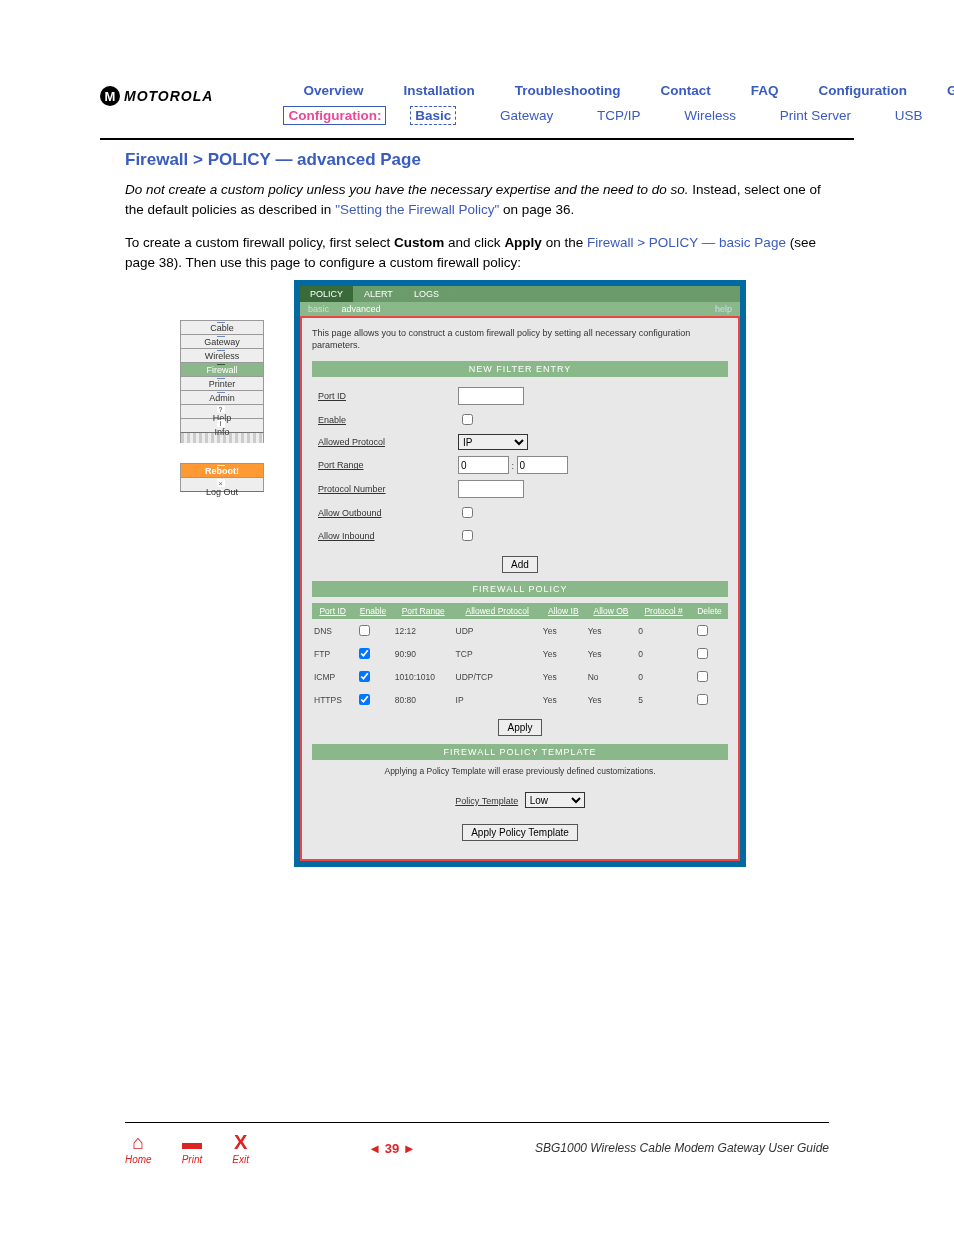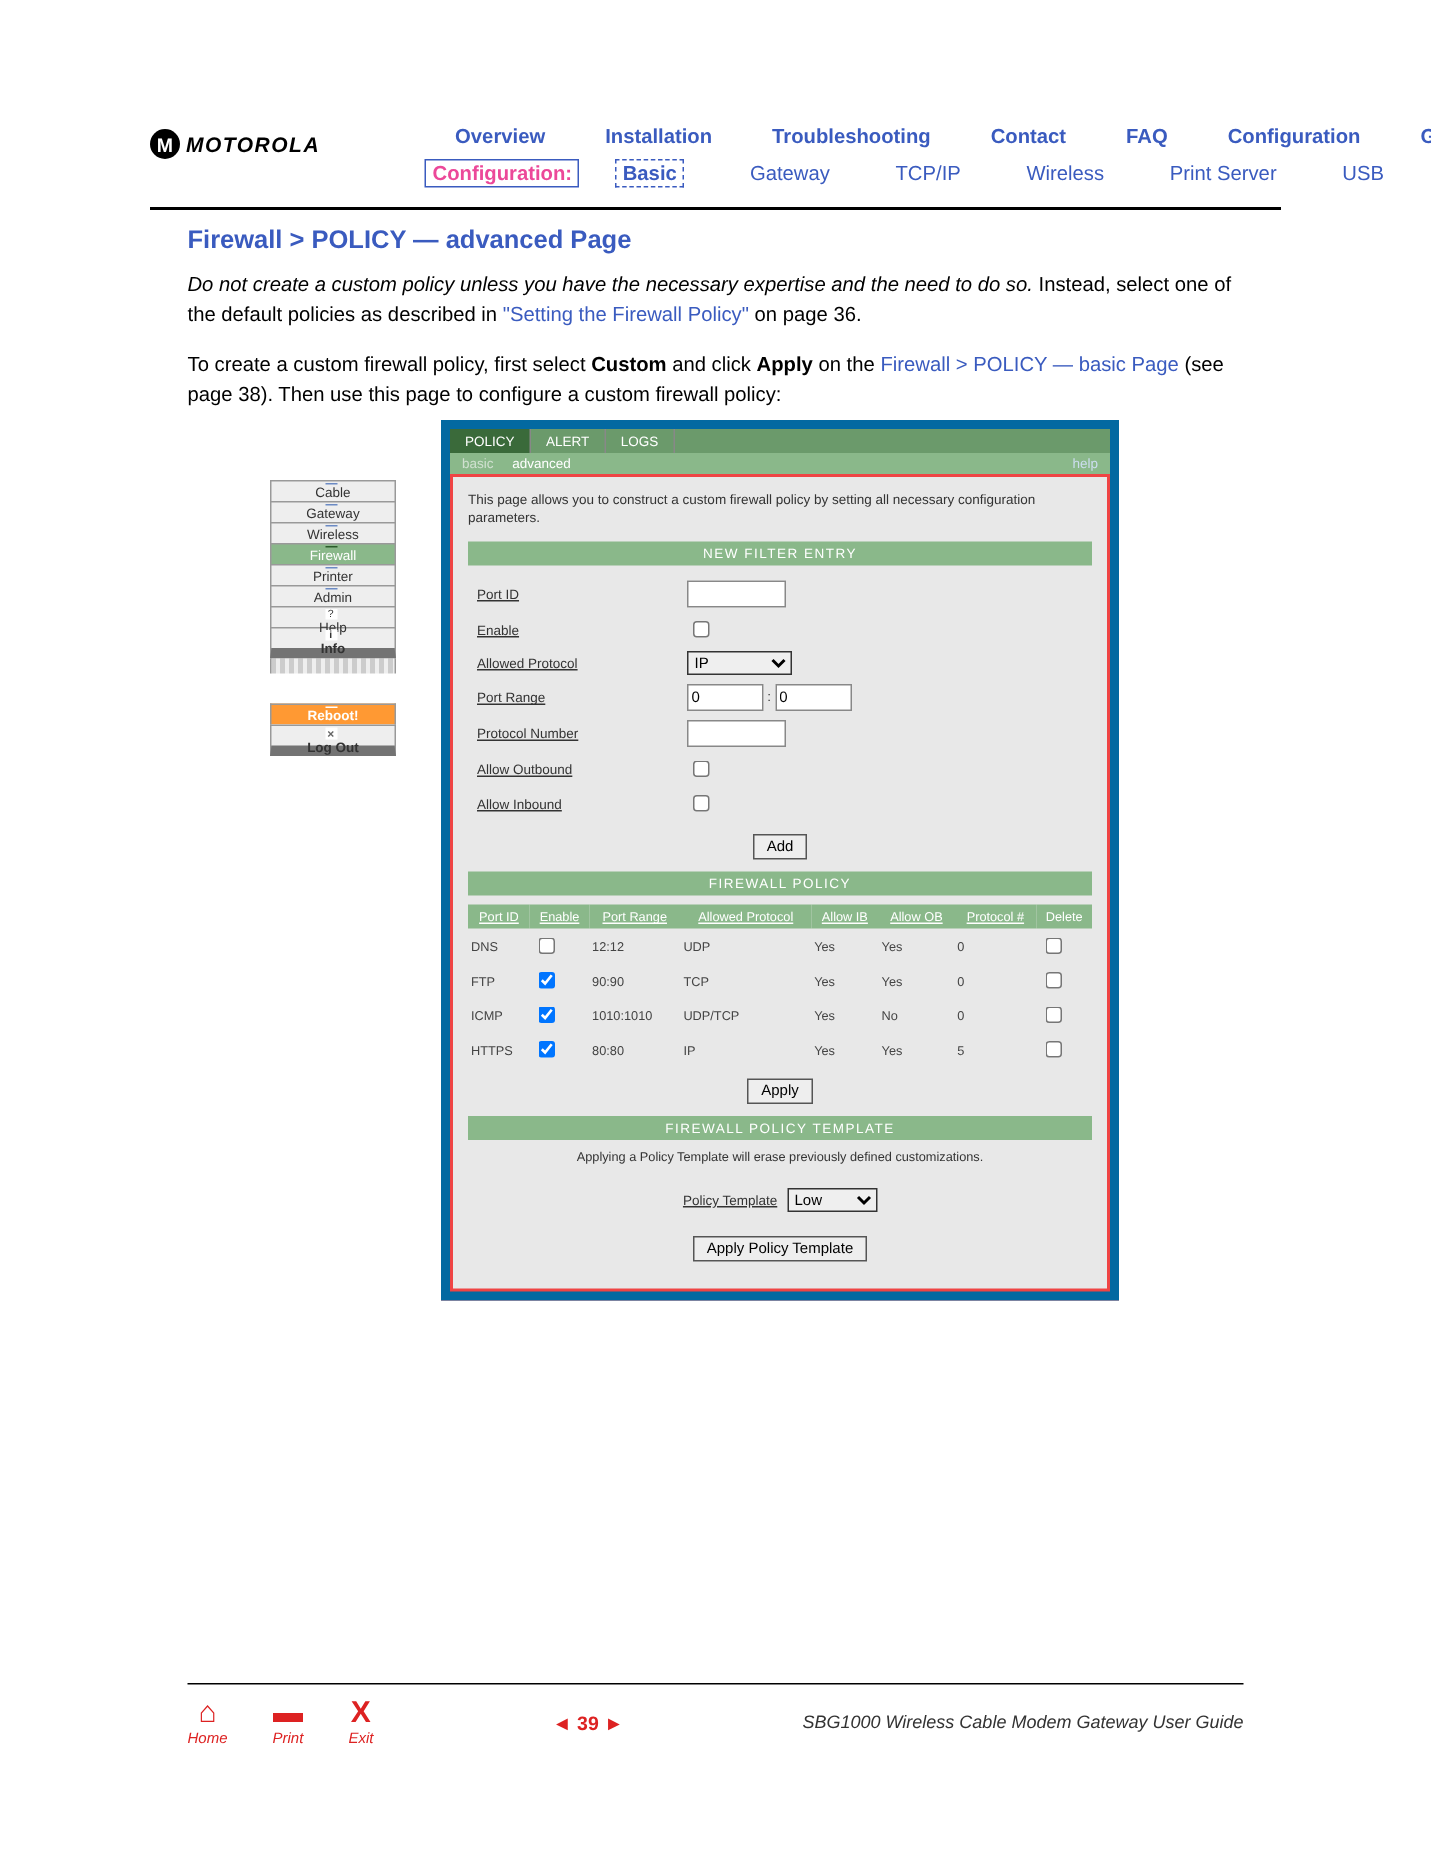--- a/index.html
+++ b/index.html
@@ -119,21 +119,21 @@
   .side-nav-item {
     border: 1px solid #999;
     border-bottom: none;
     padding: 1px 2px;
     display: flex;
     align-items: center;
     background: #eee;
     height: 11px;
     flex-direction: column;
   }
-  .side-nav-item:last-child { border-bottom: 7px solid #737373; font-weight: bold; }
+  .side-nav-item:last-child { border-bottom: 1px solid #737373; }
   .side-nav-item.selected { background: #8ab88a; color: #fff; }
   .side-nav-item.reboot { background: #ff9933; color: #fff; font-weight: bold; margin-top: 20px; }
   .side-nav-icon {
     width: 8px; height: 8px;
     background: #6b8ac4;
     margin-right: 3px;
     display: inline-block;
   }
   .side-nav-item.selected .side-nav-icon { background: #2a5c2a; }
   .side-nav-spacer {

